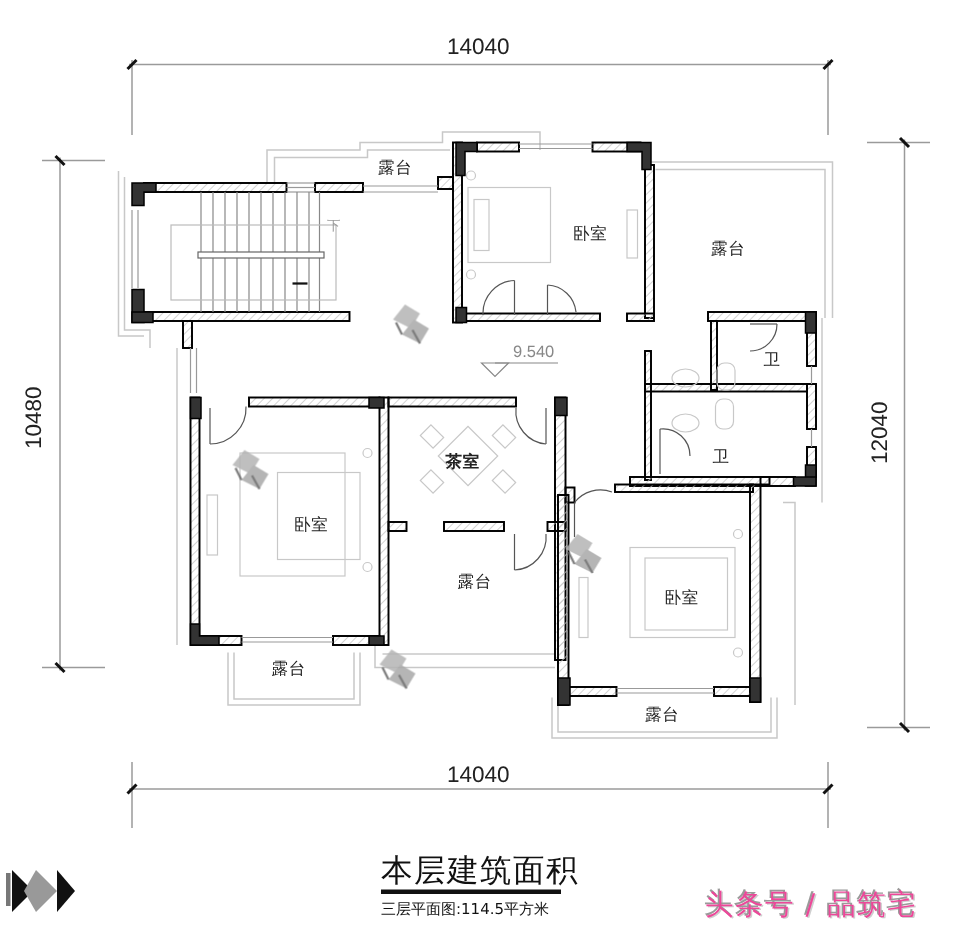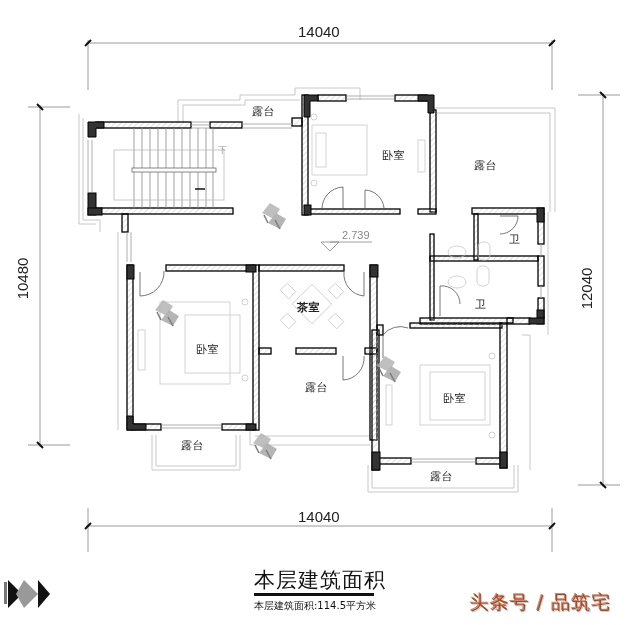--- a/index.html
+++ b/index.html
@@ -5,21 +5,21 @@
   html, body { margin: 0; padding: 0; background: #ffffff; }
   body { width: 640px; height: 625px; position: relative; overflow: hidden;
          font-family: "DejaVu Sans", "Liberation Sans", sans-serif; }
   #plan { position: absolute; left: 0; top: 0; }
   .dim-text { position: absolute; font-family: "Liberation Sans", sans-serif; font-size: 15px; color: #222; }
   .room-label { position: absolute; font-family: "DejaVu Sans", sans-serif; font-size: 11px; color: #222; letter-spacing: 0.5px; white-space: nowrap; }
   .elev { position: absolute; font-family: "Liberation Sans", sans-serif; font-size: 11px; color: #888; }
   .title { position: absolute; left: 254px; top: 566px; font-family: "DejaVu Sans", sans-serif; font-size: 21px; color: #111; letter-spacing: 1px; }
   .title-underline { position: absolute; left: 254px; top: 593px; width: 120px; height: 3px; background: #111; }
   .subtitle { position: absolute; left: 254px; top: 599px; font-family: "DejaVu Sans", sans-serif; font-size: 10px; color: #111; white-space: nowrap; }
-  .watermark { position: absolute; left: 470px; top: 590px; font-family: "DejaVu Sans", sans-serif; font-size: 19px; color: #c2410c;
+  .watermark { position: absolute; left: 470px; top: 590px; font-family: "DejaVu Sans", sans-serif; font-size: 19px; color: #ec4899;
                text-shadow: -1px -1px 0 #9a9a9a, 1px 1px 0 #cfcfcf; letter-spacing: 1px; white-space: nowrap; }
 </style>
 </head>
 <body>
 
 <svg id="plan" width="640" height="625" viewBox="0 0 640 625" xmlns="http://www.w3.org/2000/svg">
   <defs>
     <pattern id="hatch" patternUnits="userSpaceOnUse" width="4" height="4" patternTransform="rotate(45)">
       <line x1="0" y1="0" x2="0" y2="4" stroke="#c4c4c4" stroke-width="1"></line>
     </pattern>
@@ -258,30 +258,30 @@
     <path d="M38,580 L50,594 L38,608 Z" fill="#111"></path>
     <rect x="4" y="582" width="3" height="22" fill="#777"></rect>
   </g>
 </svg>
 
 <div class="dim-text" style="left:298px; top:23px;">14040</div>
 <div class="dim-text" style="left:298px; top:508px;">14040</div>
 <div class="dim-text" style="left:2px; top:270px; transform: rotate(-90deg); transform-origin: center;">10480</div>
 <div class="dim-text" style="left:566px; top:280px; transform: rotate(-90deg); transform-origin: center;">12040</div>
 
-<div class="elev" style="left:342px; top:229px;">2.739</div>
+<div class="elev" style="left:342px; top:229px;">9.540</div>
 
 <div class="room-label" style="left:252px; top:104px;">露台</div>
 <div class="room-label" style="left:382px; top:148px;">卧室</div>
 <div class="room-label" style="left:474px; top:158px;">露台</div>
 <div class="room-label" style="left:509px; top:232px;">卫</div>
 <div class="room-label" style="left:475px; top:297px;">卫</div>
 <div class="room-label" style="left:297px; top:300px;font-weight:bold;">茶室</div>
 <div class="room-label" style="left:196px; top:342px;">卧室</div>
 <div class="room-label" style="left:305px; top:380px;">露台</div>
 <div class="room-label" style="left:443px; top:391px;">卧室</div>
 <div class="room-label" style="left:181px; top:438px;">露台</div>
 <div class="room-label" style="left:430px; top:469px;">露台</div>
 
 <div class="title">本层建筑面积</div>
 <div class="title-underline"></div>
-<div class="subtitle">本层建筑面积:114.5平方米</div>
+<div class="subtitle">三层平面图:114.5平方米</div>
 <div class="watermark">头条号 / 品筑宅</div>
 
 </body></html>

